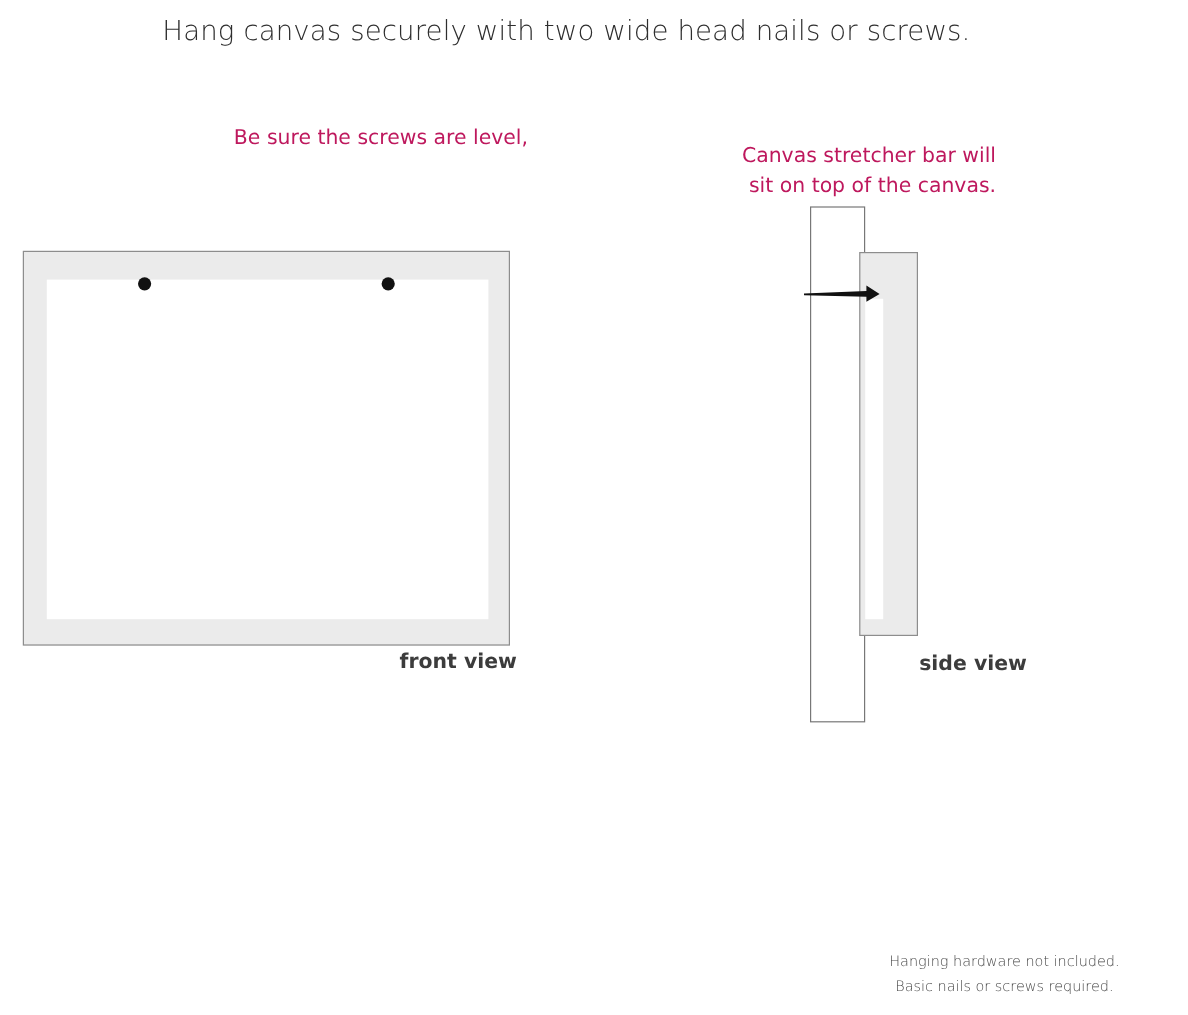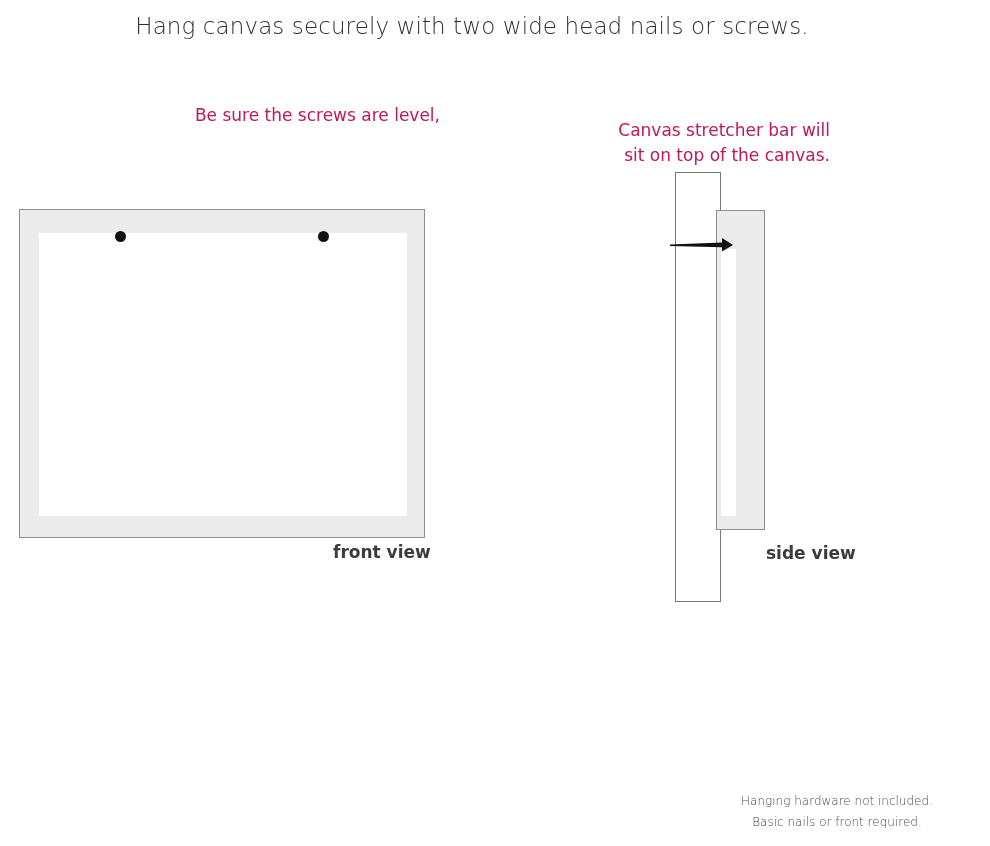--- a/index.html
+++ b/index.html
@@ -171,14 +171,14 @@
 </div>
 
 <svg class="nail" viewBox="0 0 65 14" width="65" height="14">
   <path d="M 0,6.6 L 52,4.4 L 52,0 L 63,7 L 52,13.4 L 52,9.2 L 0,8.0 Z" fill="#111111"></path>
 </svg>
 
 <div class="view-label label-side">side view</div>
 
 <div class="footer">
   <span class="line">Hanging hardware not included.</span>
-  <span class="line">Basic nails or front required.</span>
+  <span class="line">Basic nails or screws required.</span>
 </div>
 
 </body></html>

